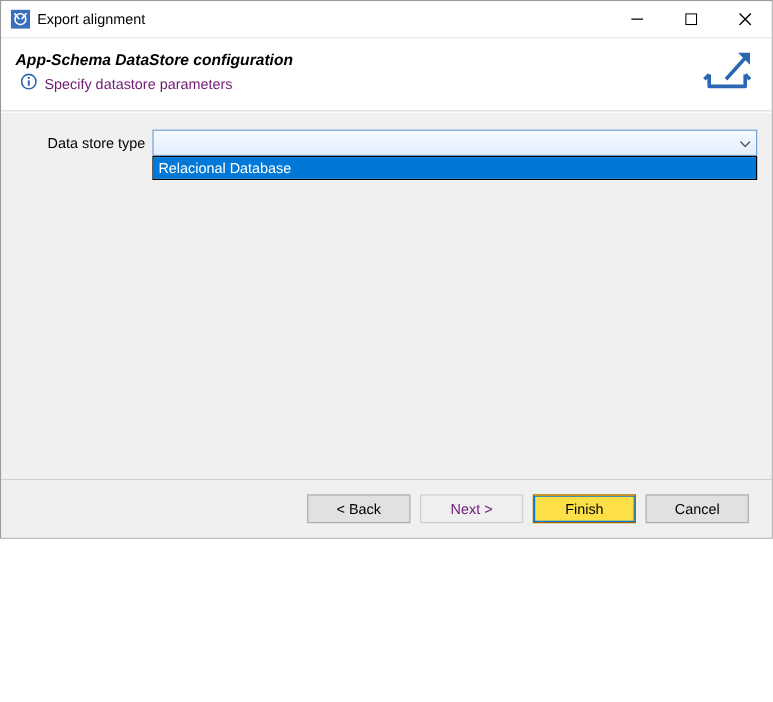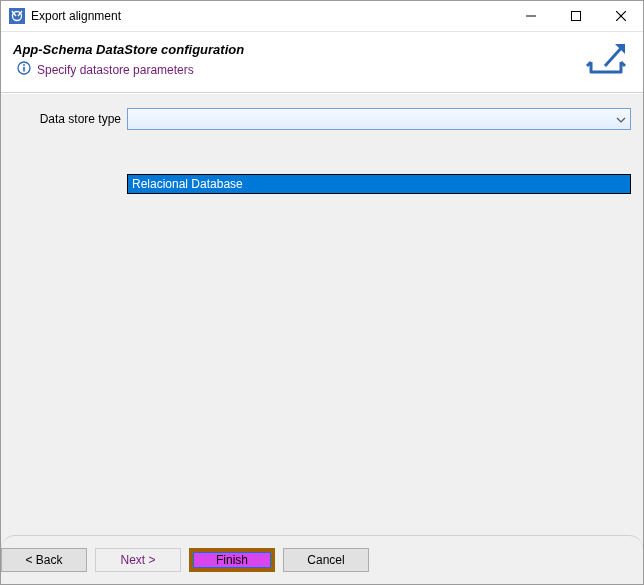--- a/index.html
+++ b/index.html
@@ -5,21 +5,21 @@
   html, body {
     margin: 0;
     padding: 0;
     font-family: "Segoe UI", Tahoma, sans-serif;
     font-size: 12px;
     color: #000;
     background: #fff;
   }
   .window {
     width: 644px;
-    height: 585px;
+    height: 449px;
     border: 1px solid #9a9a9a;
     box-sizing: border-box;
     display: flex;
     flex-direction: column;
     background: #f0f0f0;
   }
   
   .titlebar {
     height: 30px;
     background: #ffffff;
@@ -116,63 +116,61 @@
   }
   .dropdown {
     position: absolute;
     left: 0;
     right: 0;
     top: 22px;
     background: #ffffff;
     border: 1px solid #000000;
     box-sizing: border-box;
     z-index: 10;
-    margin-top: 44px;
   }
   .dropdown .opt {
     padding: 1px 4px;
     font-size: 12px;
     line-height: 16px;
     cursor: default;
   }
   .dropdown .opt.selected {
     background: #0078d7;
     color: #ffffff;
   }
   
   .footer {
     height: 48px;
     border-top: 1px solid #d0d0d0;
     background: #f0f0f0;
     display: flex;
     align-items: center;
-    justify-content: flex-start;
+    justify-content: flex-end;
     padding-right: 19px;
     gap: 8px;
-    border-radius: 14px;
   }
   .btn {
     min-width: 86px;
     height: 24px;
     border: 1px solid #adadad;
     background: #e1e1e1;
     font-size: 12px;
     color: #000;
     cursor: default;
     padding: 0 8px;
   }
   .btn:disabled {
     color: #701a75;
     background: #efefef;
     border-color: #cfcfcf;
   }
   .btn.default {
-    border: 4px solid #a16207;
+    border: 1px solid #a16207;
     box-shadow: inset 0 0 0 1px #0078d7;
-    background: #d946ef;
+    background: #fde047;
   }
 </style>
 </head>
 <body>
 
 <div class="window">
 
   <div class="titlebar">
     <span class="app-icon">
       <svg width="16" height="16" viewBox="0 0 16 16">

